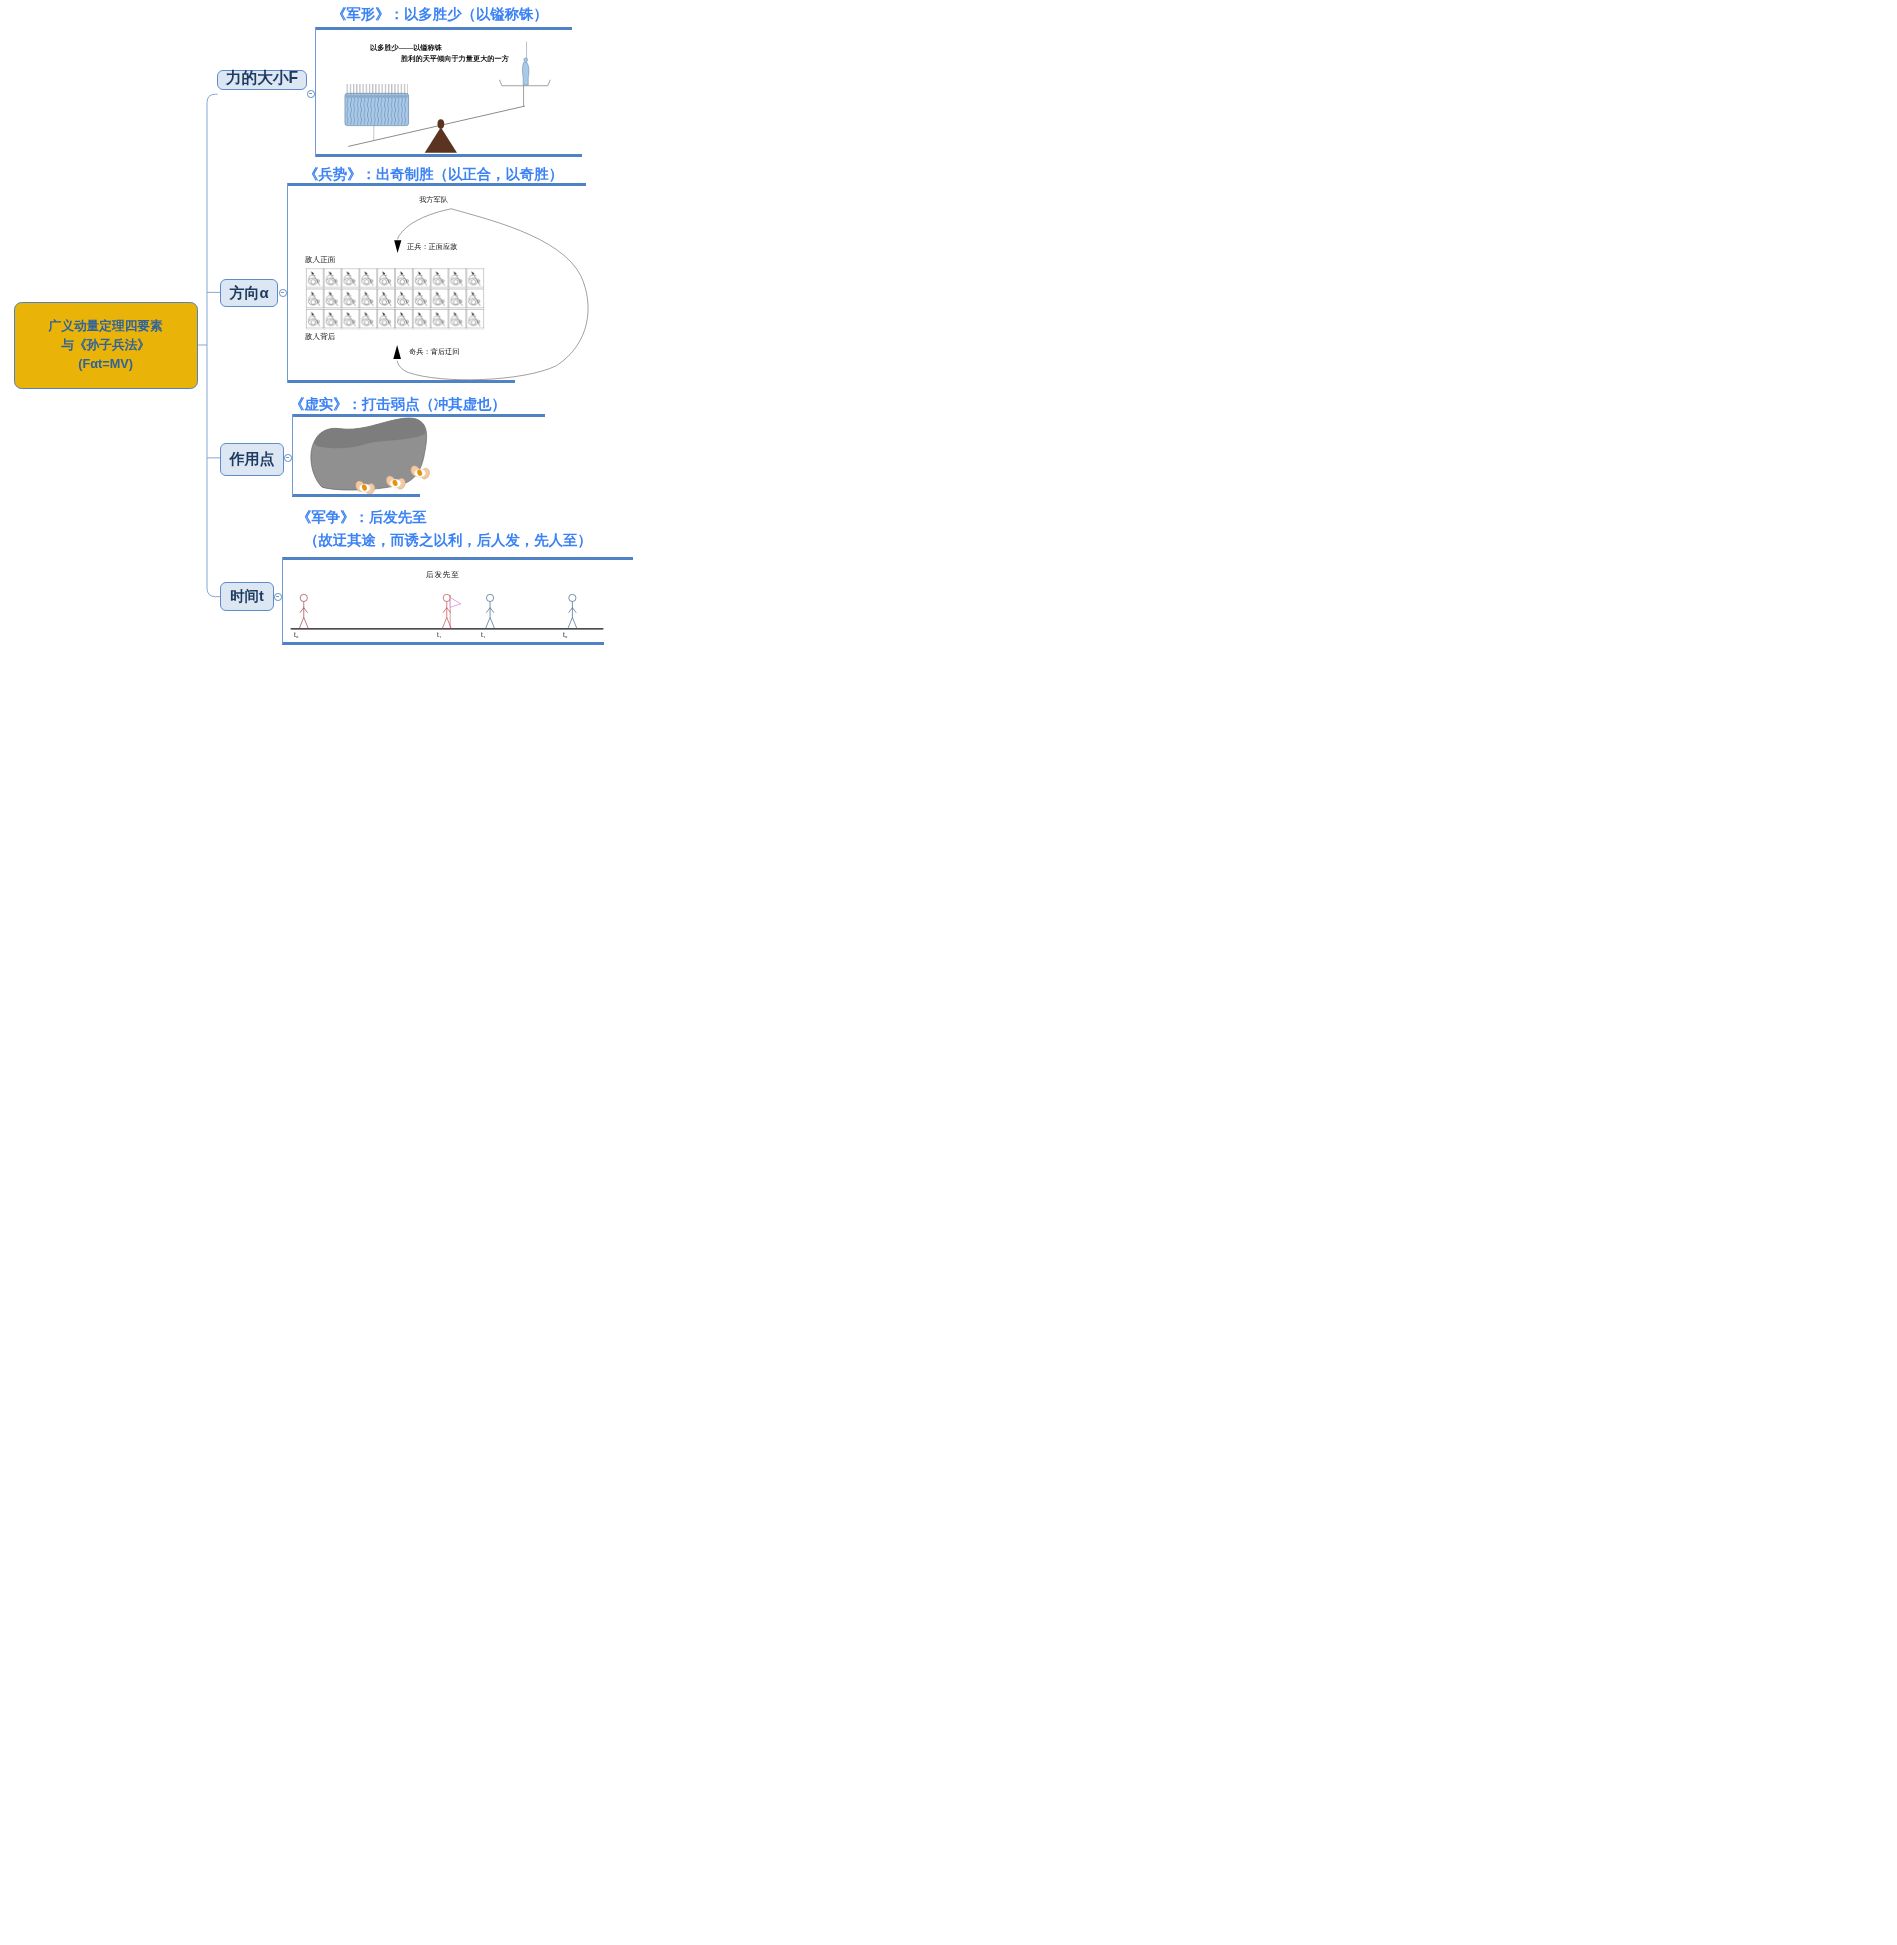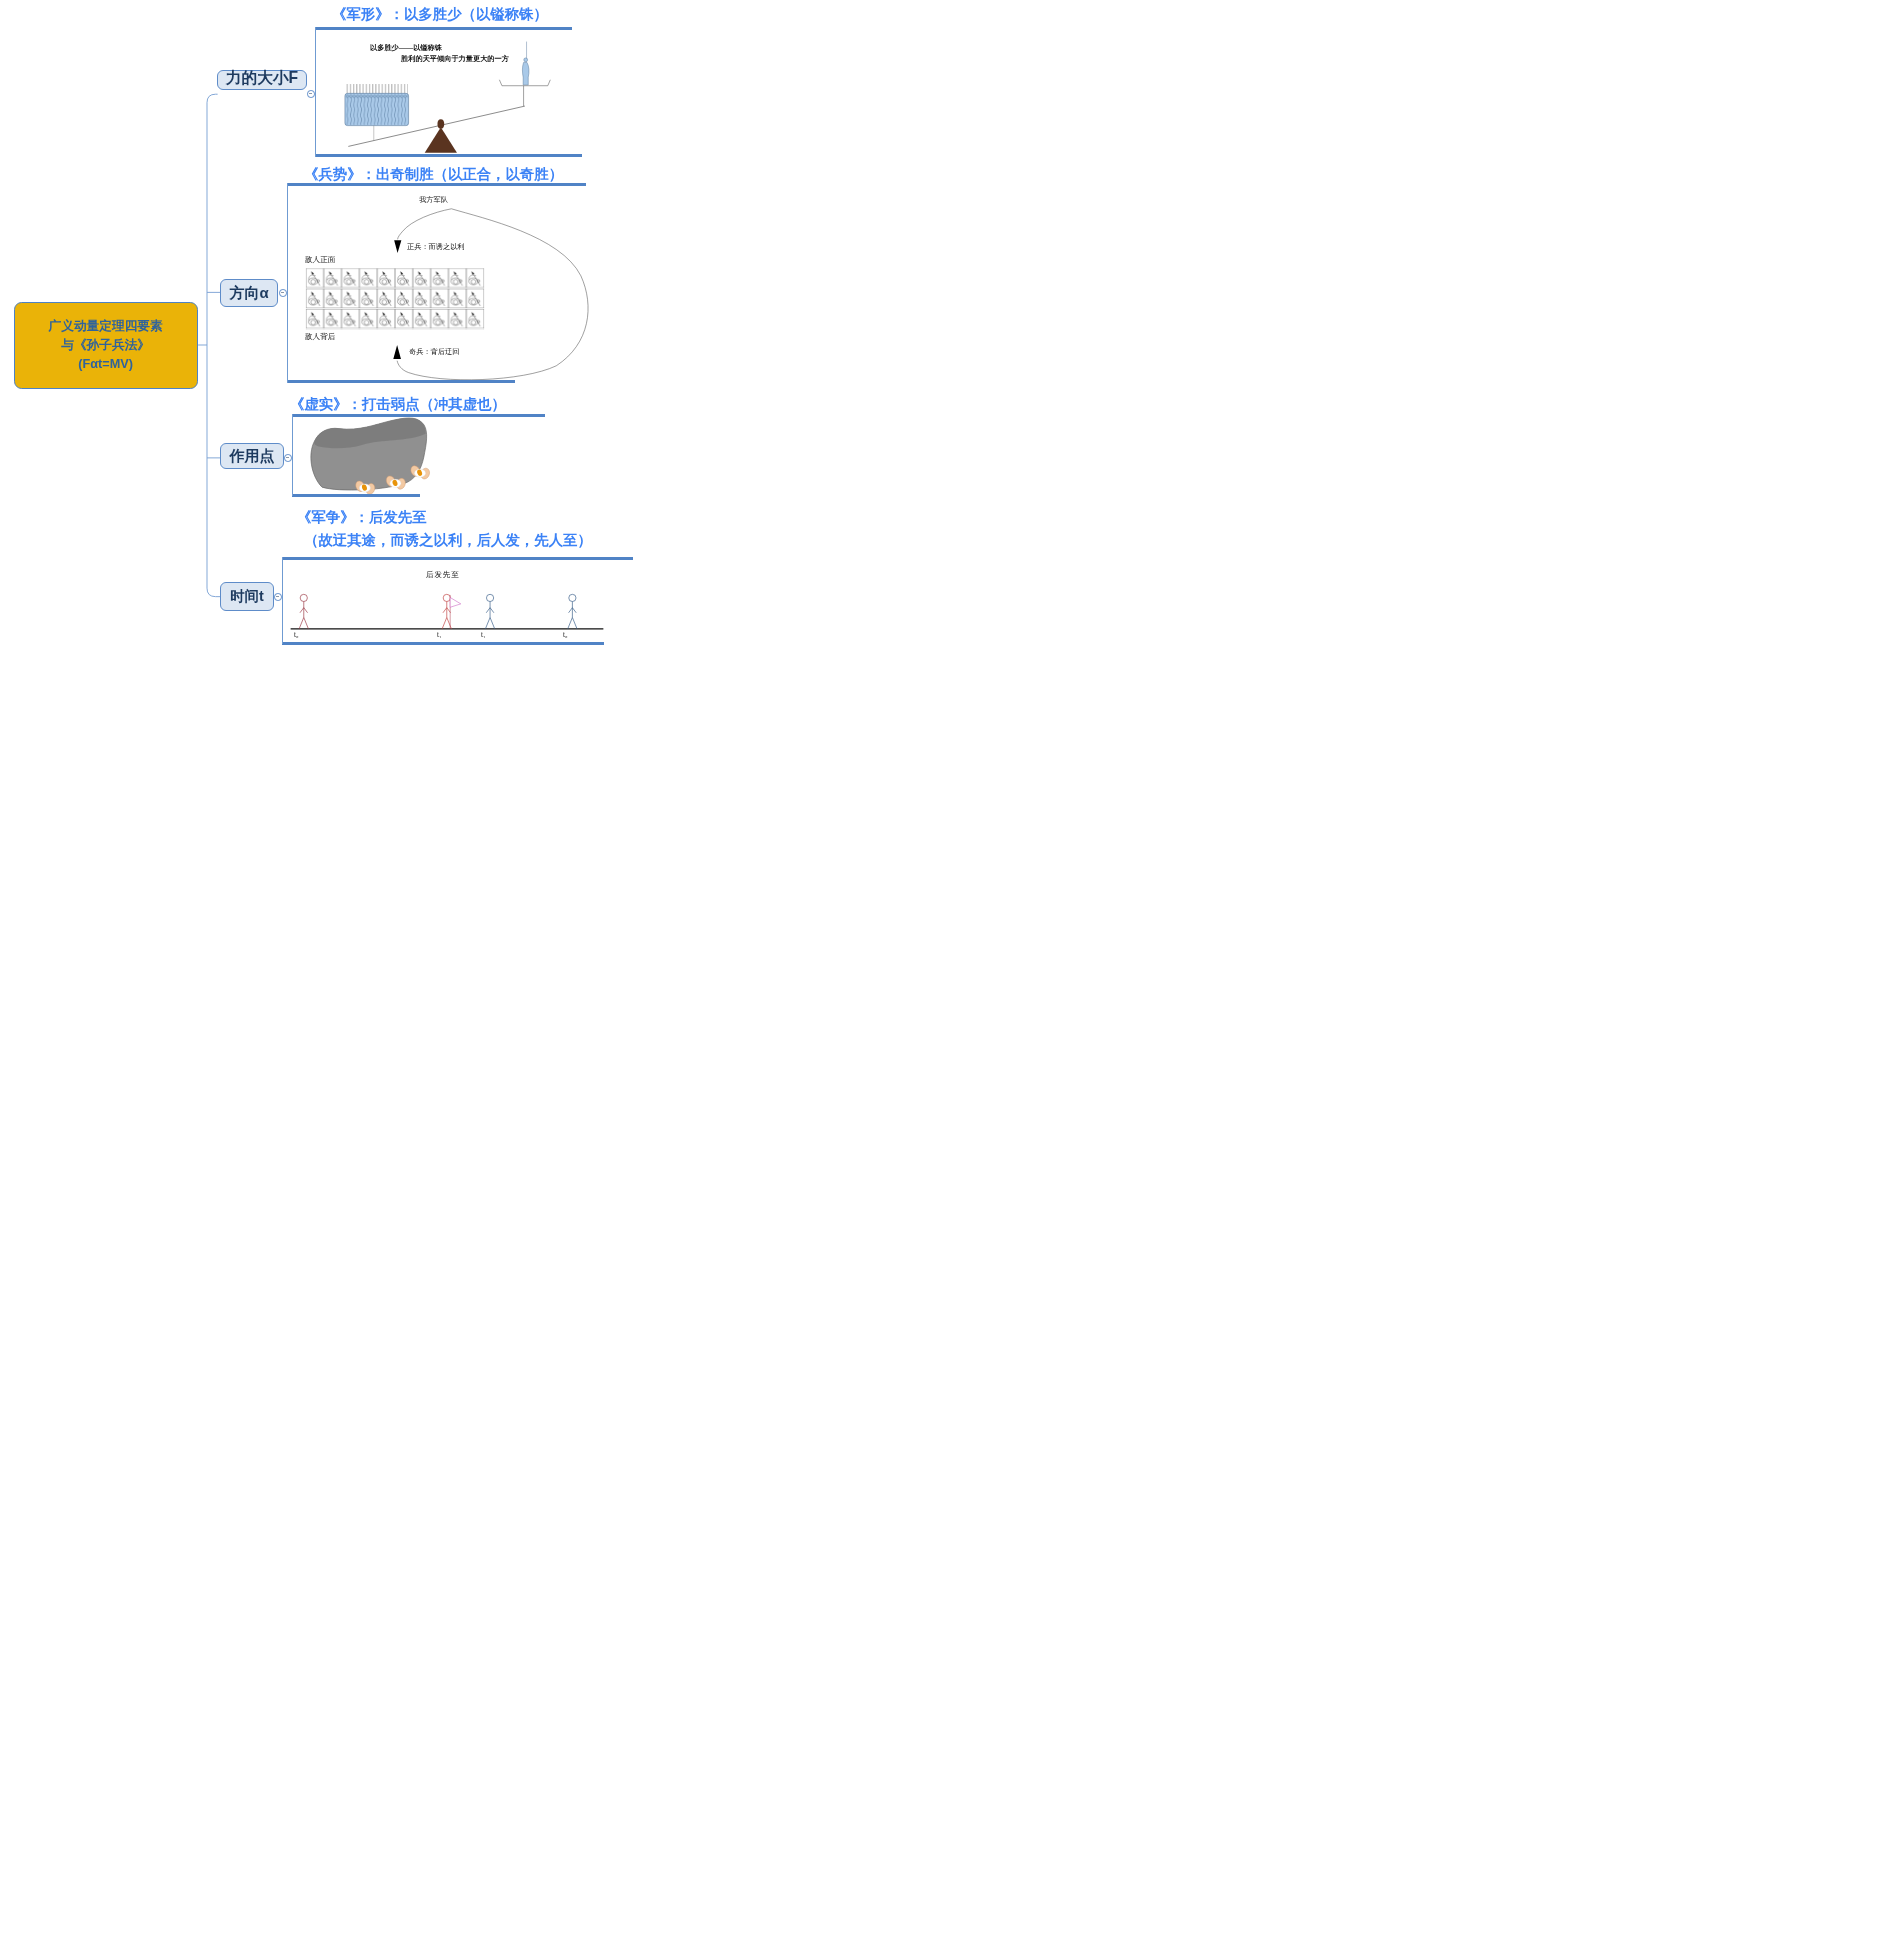--- a/index.html
+++ b/index.html
@@ -6,21 +6,21 @@
   body{font-family:"Liberation Sans",sans-serif;}
   #canvas{position:relative;width:633px;height:648px;background:#ffffff;overflow:hidden;}
   #artwork{position:absolute;left:0;top:0;width:633px;height:648px;z-index:0;}
 
   
   .node{position:absolute;background:#dde7f3;border:1.3px solid #5e8cc9;border-radius:6px;
         color:#1d3a5f;font-weight:600;display:flex;align-items:center;justify-content:center;
         box-sizing:border-box;z-index:3;white-space:nowrap;}
   #node-force{left:217px;top:70px;width:90px;height:20px;font-size:15.7px;align-items:flex-end;}
   #node-direction{left:220px;top:279px;width:58px;height:28.4px;font-size:15px;}
-  #node-point{left:220px;top:443px;width:64px;height:26px;font-size:15px;}
+  #node-point{left:220px;top:443px;width:64px;height:33px;font-size:15px;}
   #node-time{left:220px;top:582px;width:54px;height:29px;font-size:14.4px;}
 
   #root-node{position:absolute;left:13.6px;top:302px;width:184px;height:87px;background:#eab308;
         border:1.7px solid #4d82c4;border-radius:7.6px;box-sizing:border-box;display:flex;
         flex-direction:column;align-items:center;justify-content:center;z-index:3;
         color:#2f639c;font-weight:700;font-size:12.7px;line-height:1.5;text-align:center;}
 
   .collapse{position:absolute;width:7.6px;height:7.6px;border:0.8px solid #5e8cc9;border-radius:50%;
         background:#fff;box-sizing:border-box;display:flex;align-items:center;justify-content:center;z-index:4;}
   .collapse .dash{width:3.4px;height:1.3px;background:#8a97a8;display:block;}
@@ -204,21 +204,21 @@
 
   <div class="panel-title" id="title-junxing">《军形》：以多胜少（以镒称铢）</div>
   <div class="panel-title" id="title-bingshi">《兵势》：出奇制胜（以正合，以奇胜）</div>
   <div class="panel-title" id="title-xushi">《虚实》：打击弱点（冲其虚也）</div>
   <div class="panel-title" id="title-junzheng-1">《军争》：后发先至</div>
   <div class="panel-title" id="title-junzheng-2">（故迂其途，而诱之以利，后人发，先人至）</div>
 
   <div class="img-label" id="jx-cap1">以多胜少——以镒称铢</div>
   <div class="img-label" id="jx-cap2">胜利的天平倾向于力量更大的一方</div>
   <div class="img-label" id="bs-our-army">我方军队</div>
-  <div class="img-label" id="bs-zheng">正兵：而诱之以利</div>
+  <div class="img-label" id="bs-zheng">正兵：正面应敌</div>
   <div class="img-label" id="bs-enemy-front">敌人正面</div>
   <div class="img-label" id="bs-enemy-back">敌人背后</div>
   <div class="img-label" id="bs-qi">奇兵：背后迂回</div>
   <div class="img-label" id="jz-cap">后发先至</div>
   <div class="img-label tlabel" id="tl-0">t₀</div>
   <div class="img-label tlabel" id="tl-1">t₁</div>
   <div class="img-label tlabel" id="tl-2">t₁</div>
   <div class="img-label tlabel" id="tl-3">t₀</div>
 
 </div>

